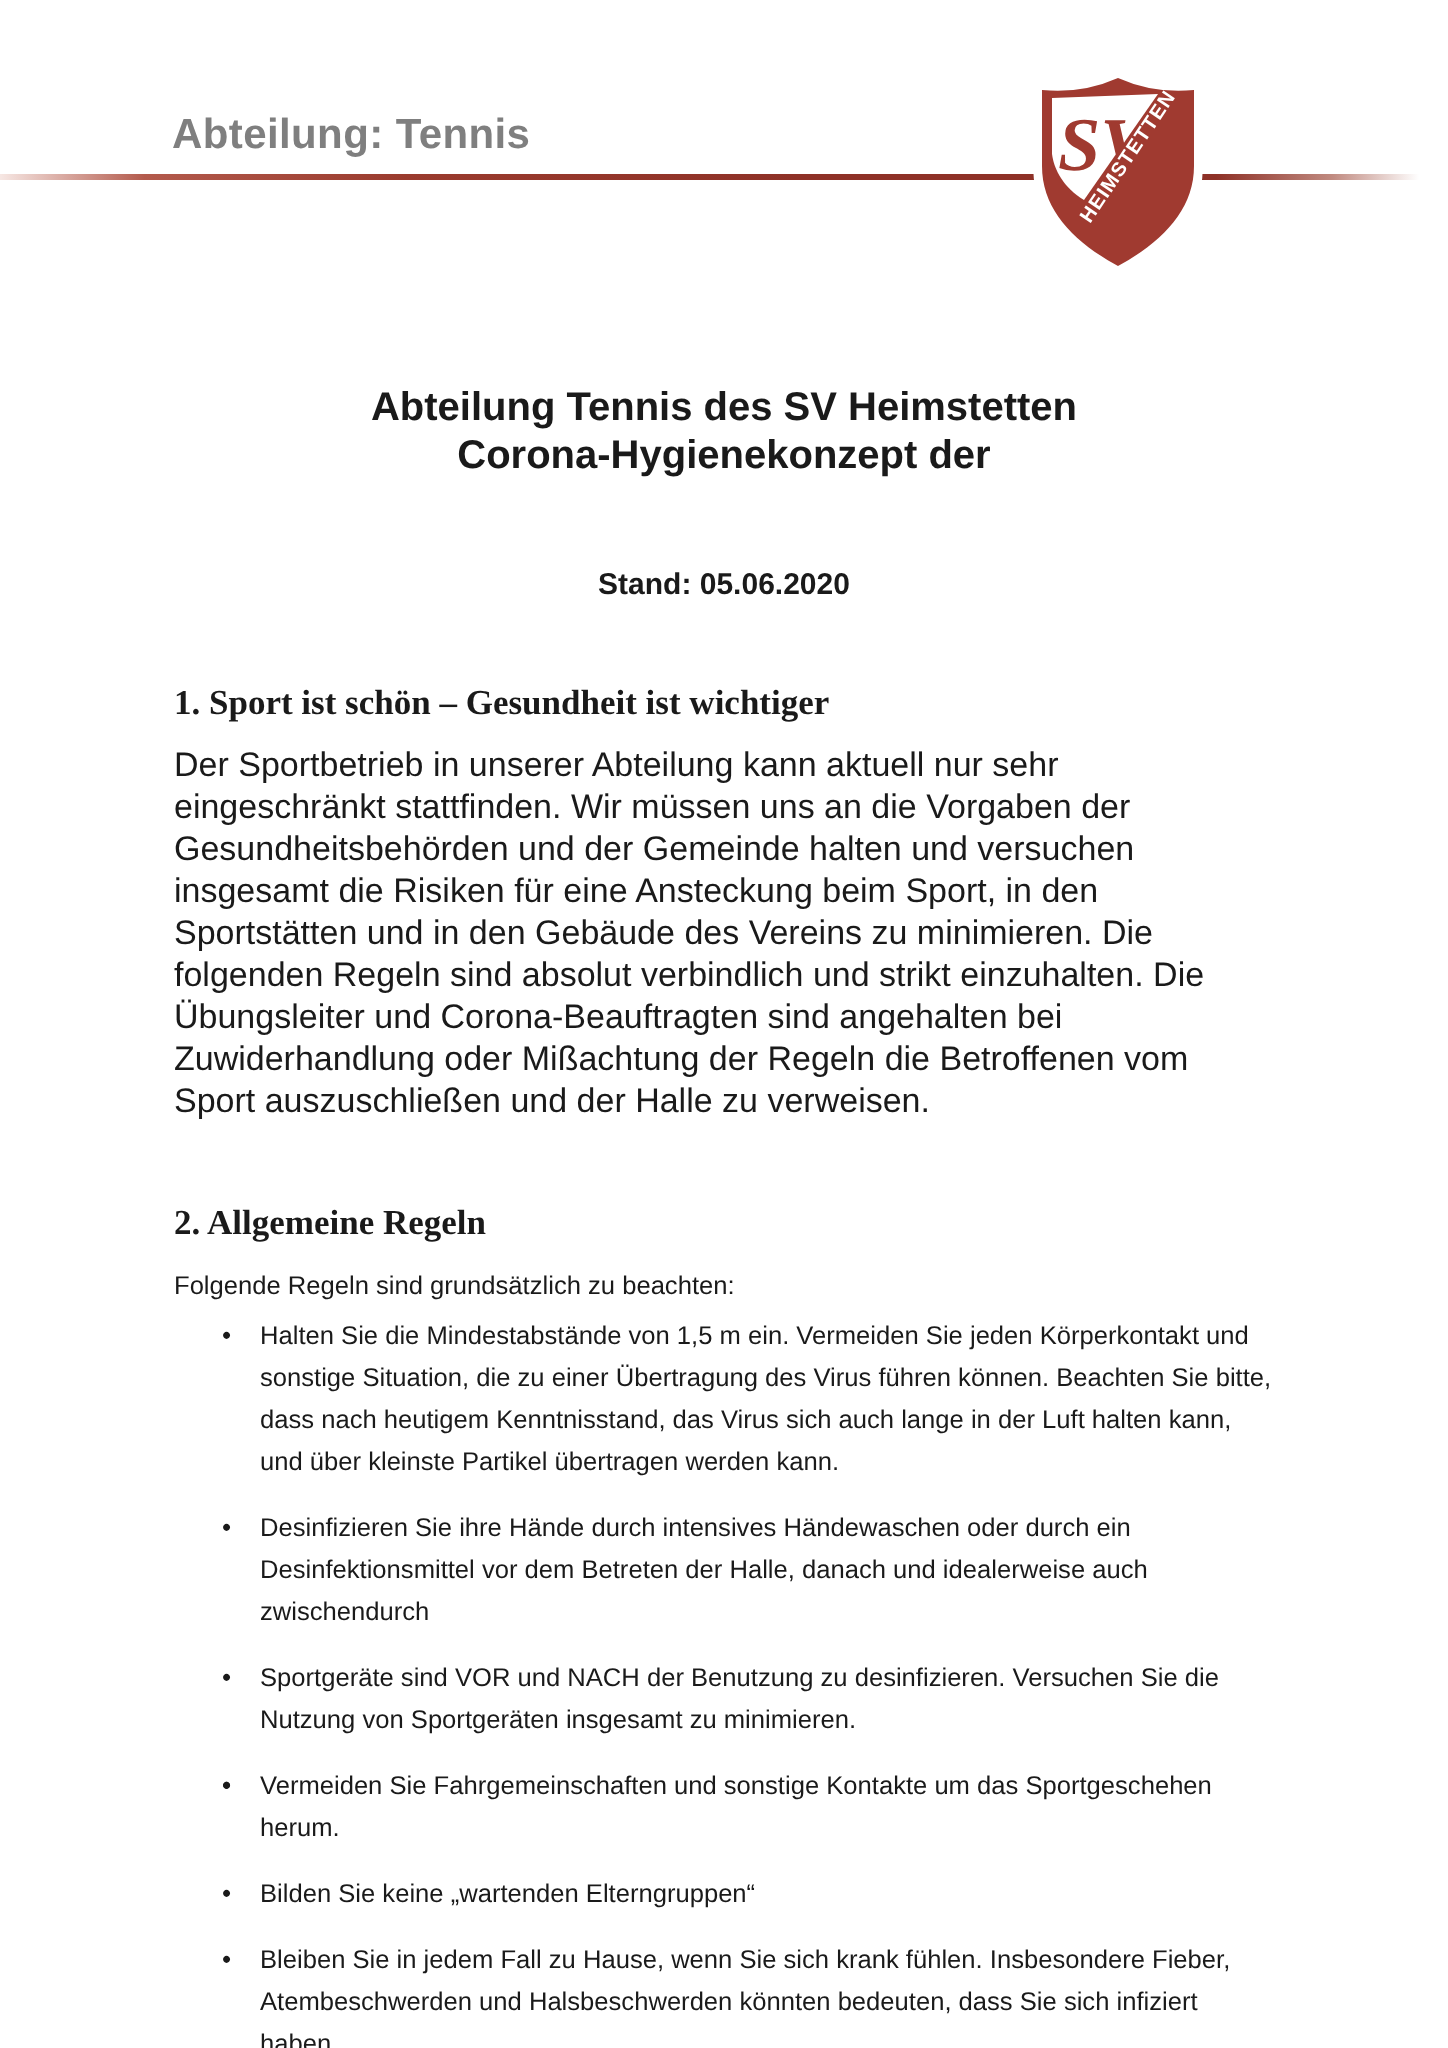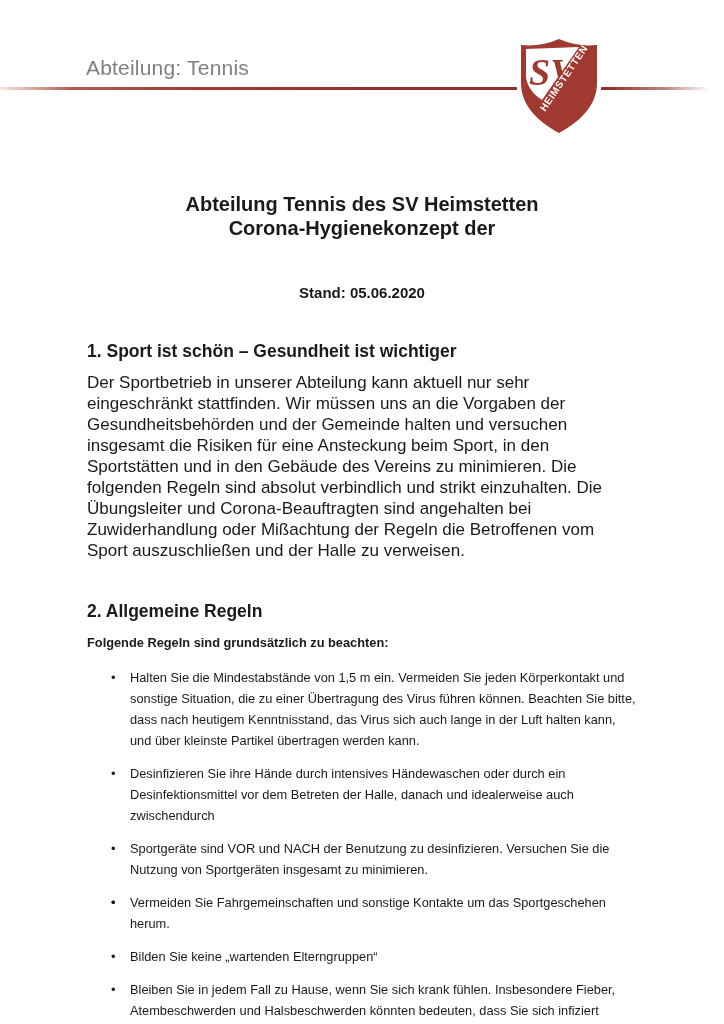--- a/index.html
+++ b/index.html
@@ -21,20 +21,21 @@
     position: relative;
     height: 138px;
   }
   .dept-label {
     position: absolute;
     left: 86px;
     top: 56px;
     font-size: 21px;
     letter-spacing: 0.2px;
     color: #7f7f7f;
+    font-weight: bold;
   }
   .header-rule {
     position: absolute;
     left: 0;
     right: 0;
     top: 87px;
     height: 3px;
     background: linear-gradient(to right,
       rgba(246,230,226,0.95) 0%,
       #b35a4c 10%,
@@ -71,32 +72,32 @@
   }
   
   .content {
     padding: 0 87px;
   }
   .section-heading {
     font-size: 17.5px;
     font-weight: bold;
     margin-top: 40px;
     margin-bottom: 10px;
+    font-family: Liberation Serif, serif;
   }
   .section-heading.tight {
   }
   .body-text {
     font-size: 17px;
     line-height: 21px;
   }
   .intro-text {
     font-size: 12.8px;
     line-height: 21px;
-    margin-bottom: 14px;
-    font-weight: bold;
+    margin-bottom: 4px;
   }
   ul.rules {
     list-style: none;
     margin: 0;
     padding: 0;
   }
   ul.rules li {
     position: relative;
     padding-left: 43px;
     margin-bottom: 12px;

